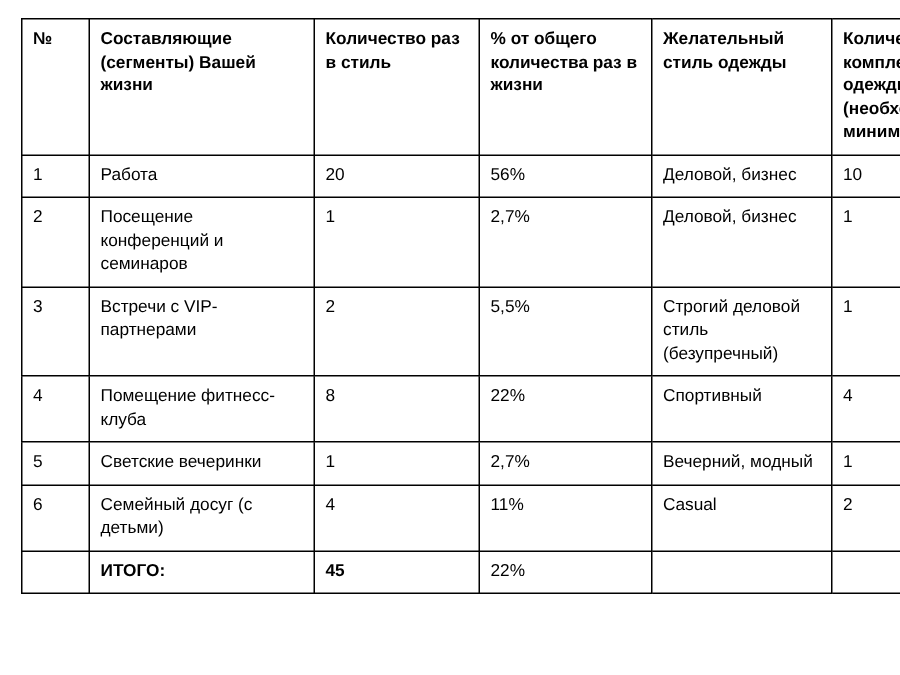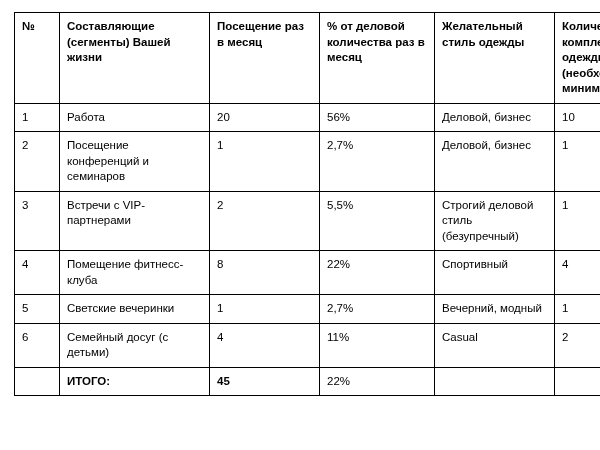--- a/index.html
+++ b/index.html
@@ -77,22 +77,22 @@
 </style>
 </head>
 <body>
 
 <div class="page">
   <table class="segments-table">
     <thead>
       <tr>
         <th class="col-num">№</th>
         <th class="col-name">Составляющие (сегменты) Вашей жизни</th>
-        <th class="col-times">Посещение раз в месяц</th>
-        <th class="col-pct">% от деловой количества раз в месяц</th>
+        <th class="col-times">Количество раз в стиль</th>
+        <th class="col-pct">% от общего количества раз в жизни</th>
         <th class="col-style">Желательный стиль одежды</th>
         <th class="col-sets">Количество комплектов одежды (необходимый минимум)</th>
       </tr>
     </thead>
     <tbody>
       <tr>
         <td class="col-num">1</td>
         <td class="col-name justify-cell">Работа</td>
         <td class="col-times">20</td>
         <td class="col-pct">56%</td>

